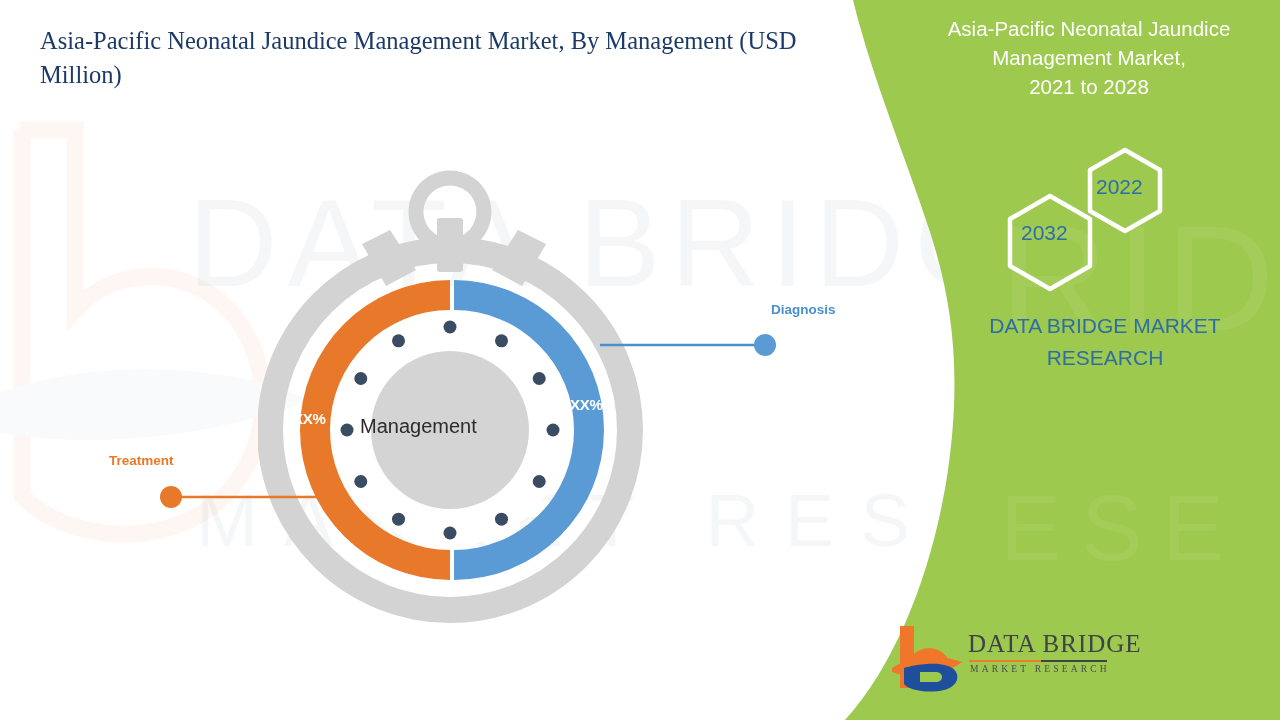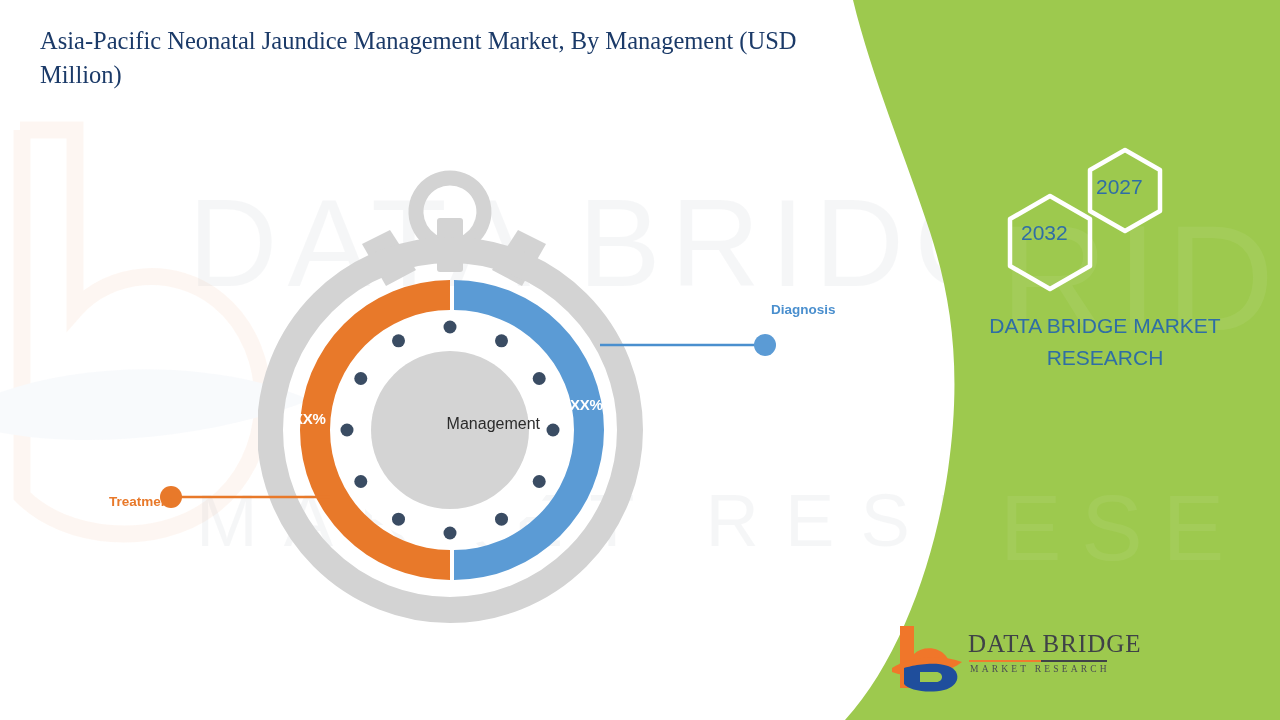--- a/index.html
+++ b/index.html
@@ -125,23 +125,23 @@
     width: 400px;
     height: 480px;
     z-index: 4;
   }
   .donut-center-label {
     position: absolute;
     z-index: 6;
     left: 360px;
     top: 415px;
     width: 180px;
-    text-align: right;
+    text-align: left;
     color: #2b2b2b;
-    font-size: 16px;
+    font-size: 20px;
     font-weight: 400;
   }
   .pct {
     position: absolute;
     z-index: 6;
     color: #ffffff;
     font-size: 15px;
     font-weight: bold;
     letter-spacing: -0.3px;
     white-space: nowrap;
@@ -154,21 +154,20 @@
     position: absolute;
     z-index: 6;
     font-size: 13.5px;
     font-weight: bold;
     white-space: nowrap;
   }
   #label-treatment {
     left: 109px;
     top: 453px;
     color: #e8792a;
-    margin-top: 41px;
   }
   #label-diagnosis {
     left: 723px;
     top: 302px;
     color: #4a8fce;
     padding-left: 48px;
   }
   .callout-svg {
     position: absolute;
     left: 0; top: 0;
@@ -239,21 +238,23 @@
       <text x="1000" y="330" font-family="Liberation Sans, sans-serif" font-size="150" letter-spacing="8">RID</text>
       <text x="1000" y="560" font-family="Liberation Sans, sans-serif" font-size="92" letter-spacing="20">ESE</text>
     </g>
 
     <g fill="none" stroke="#ffffff" stroke-width="4.5" stroke-linejoin="round">
       <polygon points="1125,150 1160,170 1160,211 1125,231 1090,211 1090,170"></polygon>
       <polygon points="1050,196 1090,219 1090,266 1050,289 1010,266 1010,219"></polygon>
     </g>
   </svg>
 
-  <div class="hex-label" id="hex-2021-label">2027</div>
+  <div class="panel-title">Asia-Pacific Neonatal Jaundice Management Market,
+2021 to 2028</div>
+  <div class="hex-label" id="hex-2021-label">2022</div>
   <div class="hex-label" id="hex-2028-label">2032</div>
   <div class="panel-brand">DATA BRIDGE MARKET
 RESEARCH</div>
 
   <div class="chart-title">Asia-Pacific Neonatal Jaundice Management Market, By Management (USD Million)</div>
 
   <div class="donut-wrap">
     <svg viewBox="0 0 400 480" width="400" height="480">
 
       <g fill="#D3D3D3">

